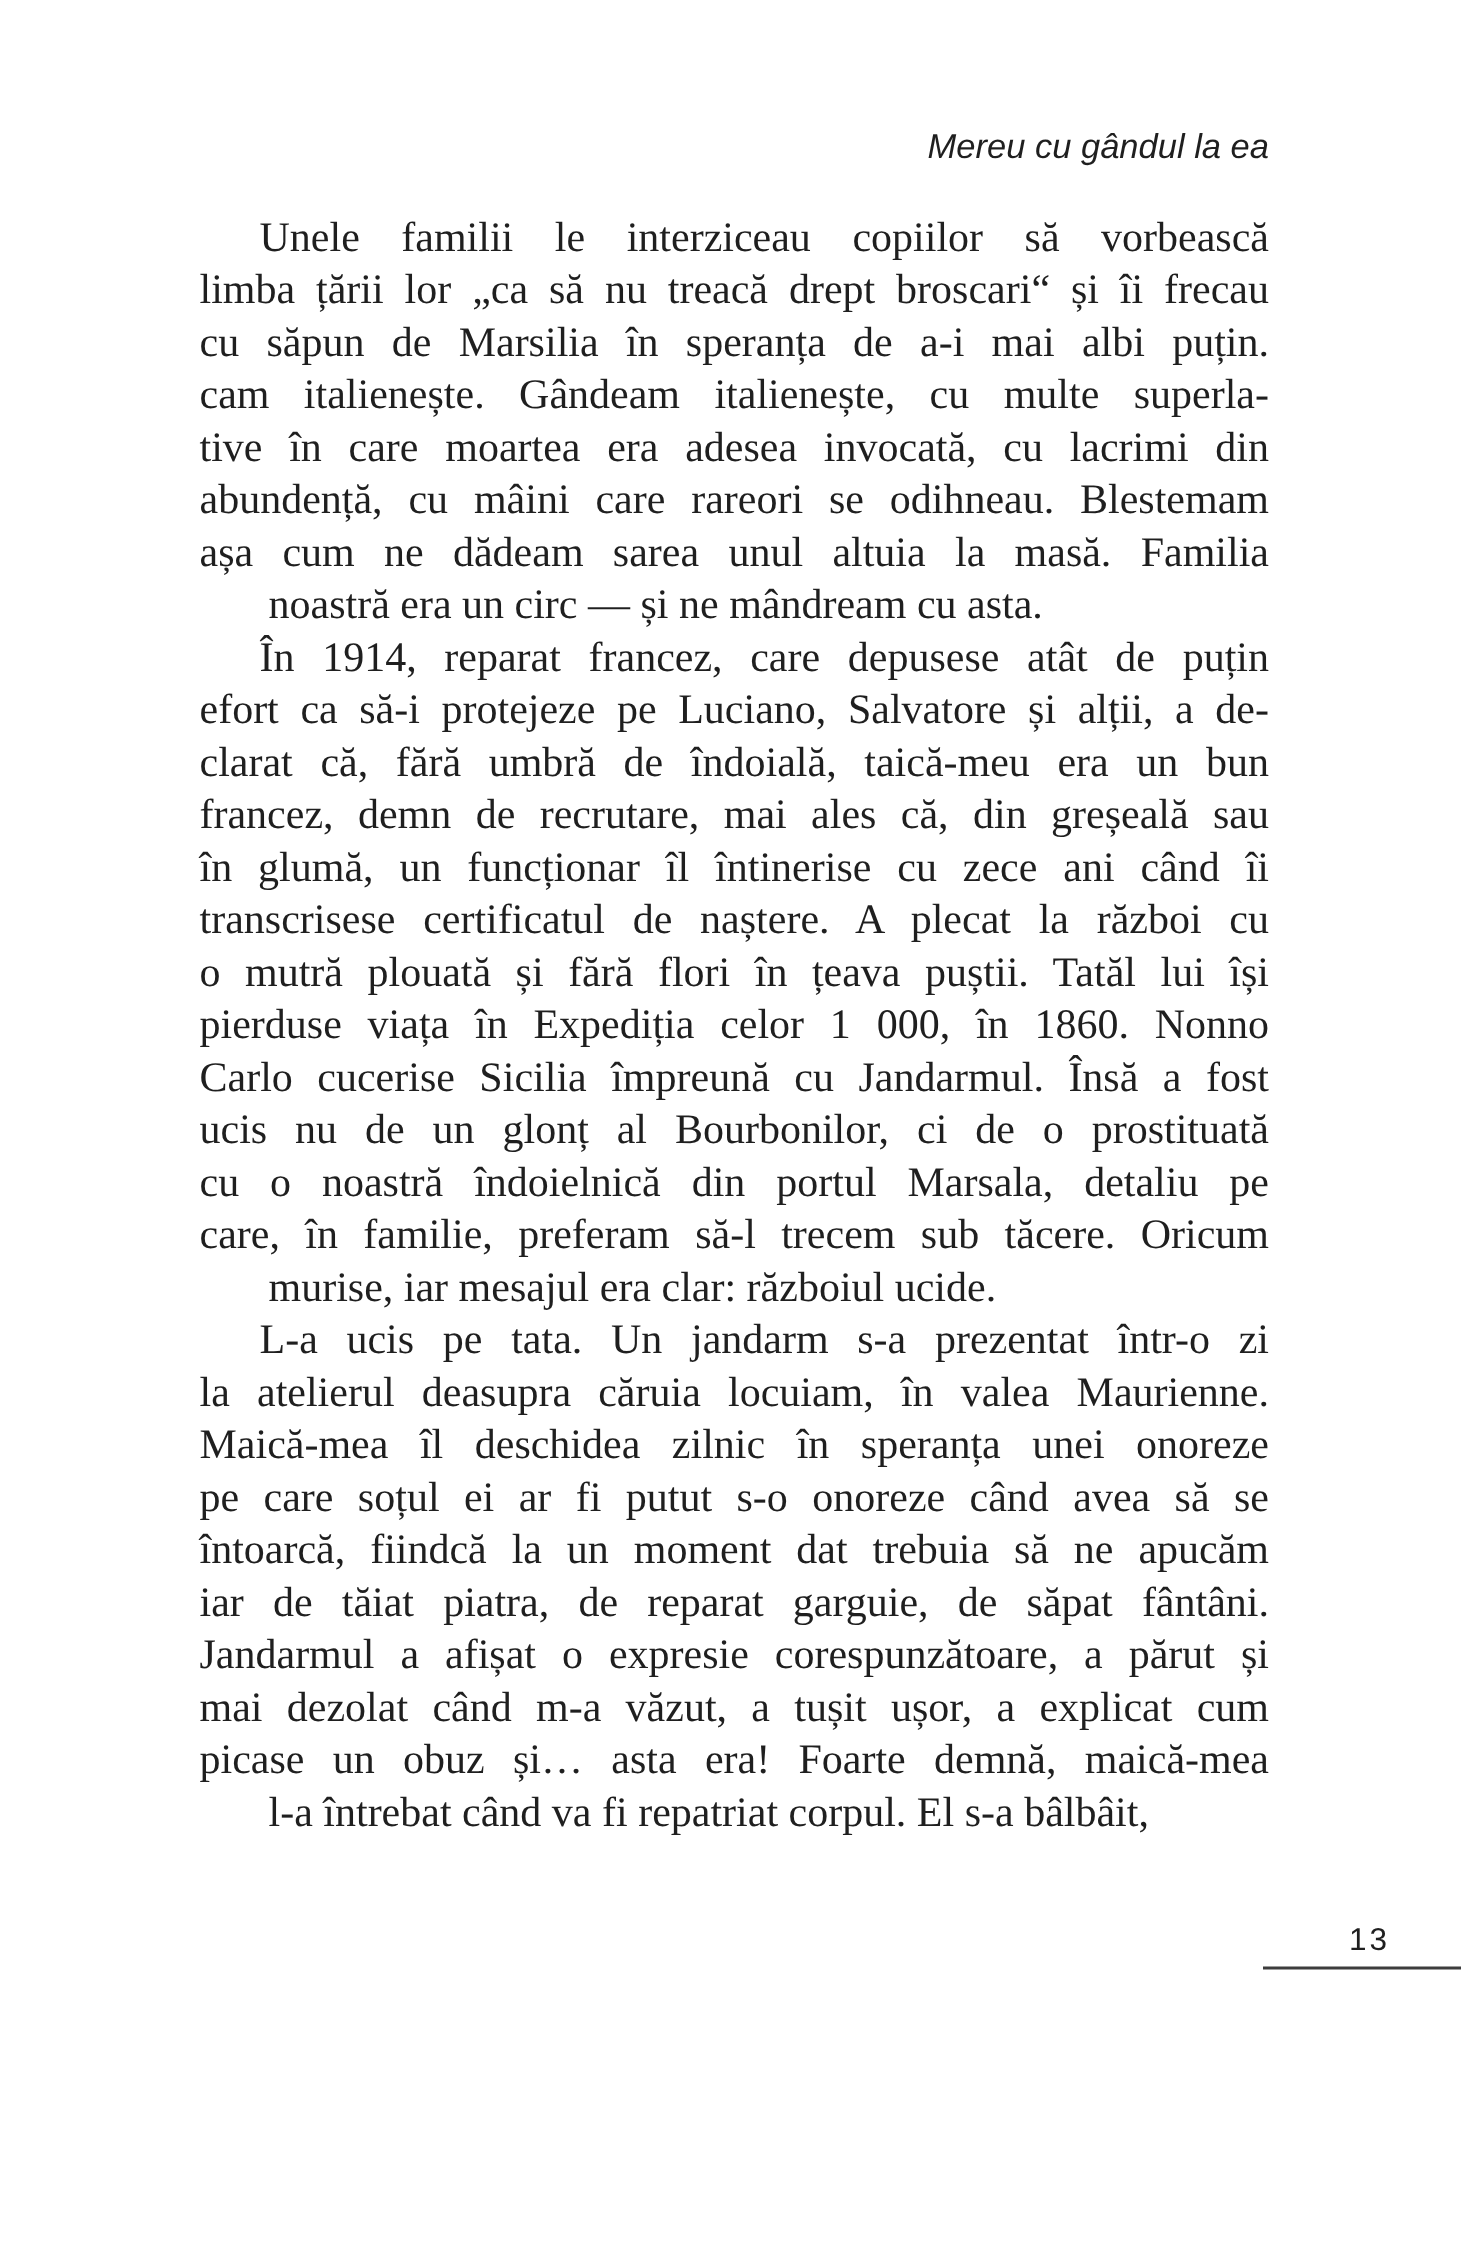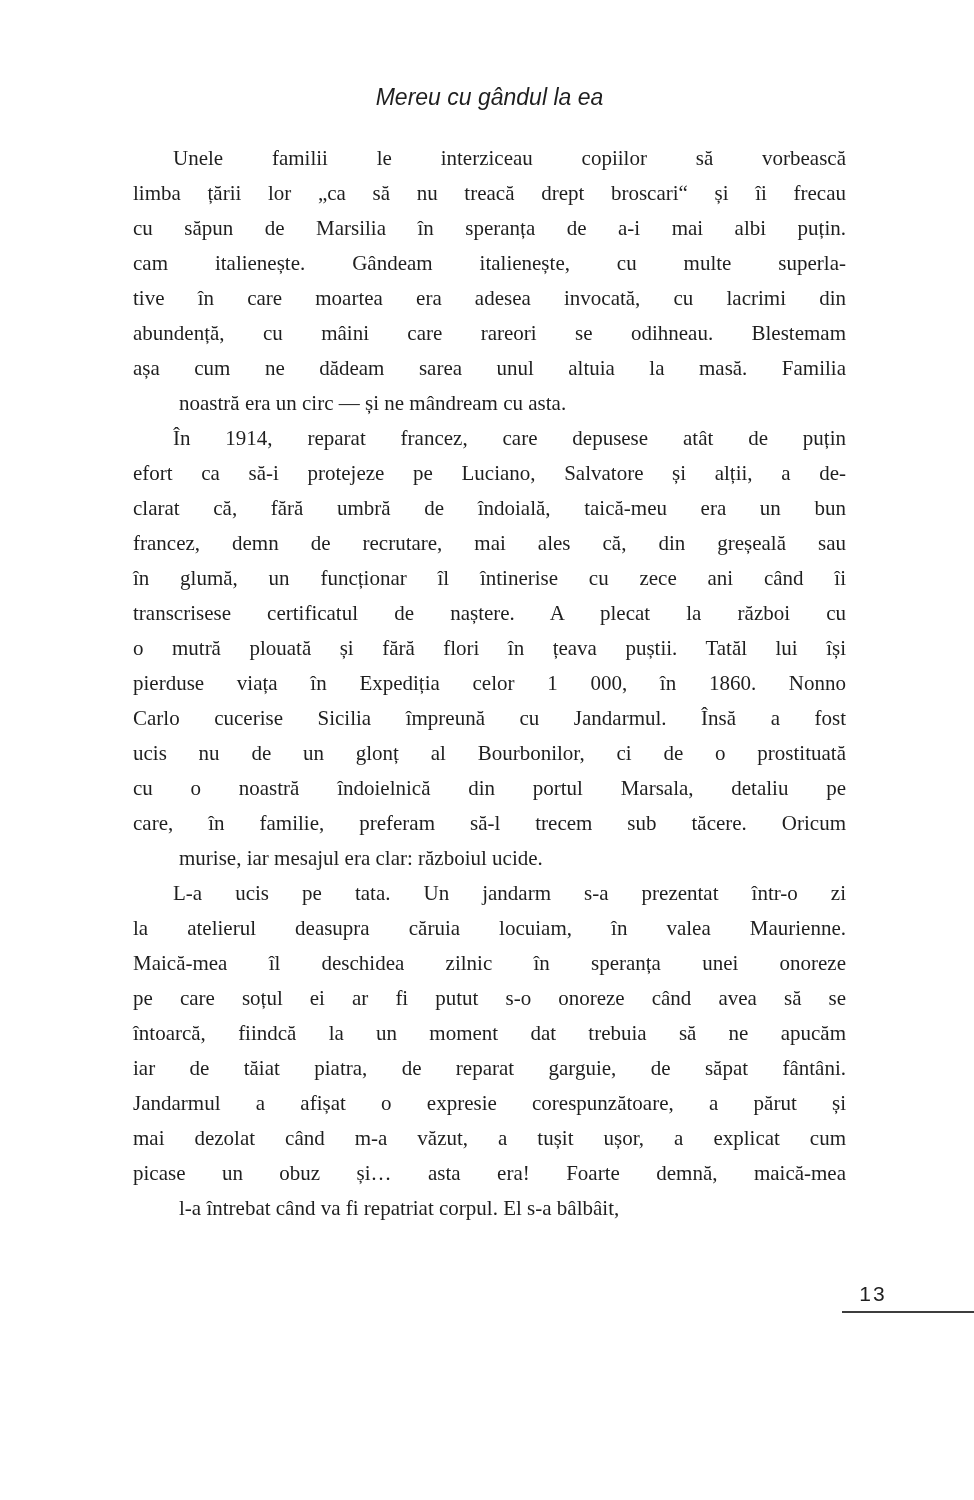--- a/index.html
+++ b/index.html
@@ -9,47 +9,47 @@
     width: 974px;
     height: 1500px;
     background: var(--bg, #ffffff);
     overflow: hidden;
   }
   .running-header {
     position: absolute;
     top: 84px;
     left: 133px;
     width: 713px;
-    text-align: center;
+    text-align: right;
     font-family: "Liberation Sans", sans-serif;
     font-style: italic;
     font-size: 23px;
     line-height: 26px;
     color: var(--text, #1f1f1f);
   }
   .text-block {
     position: absolute;
     top: 141px;
     left: 133px;
     width: 713px;
     font-family: "Liberation Serif", serif;
-    font-size: 21px;
+    font-size: 28px;
     color: var(--text, #1f1f1f);
   }
   .line {
     line-height: 35px;
     height: 35px;
     text-align: justify;
     text-align-last: justify;
   }
   .line.first { text-indent: 40px; }
   .line.last { text-align-last: left; margin-left: 46px; }
   .page-number {
     position: absolute;
-    left: 842px;
+    left: 882px;
     top: 1282px;
     width: 62px;
     text-align: center;
     font-family: "Liberation Sans", sans-serif;
     font-size: 21px;
     letter-spacing: 2px;
     color: var(--text, #1f1f1f);
   }
   .footer-rule {
     position: absolute;

